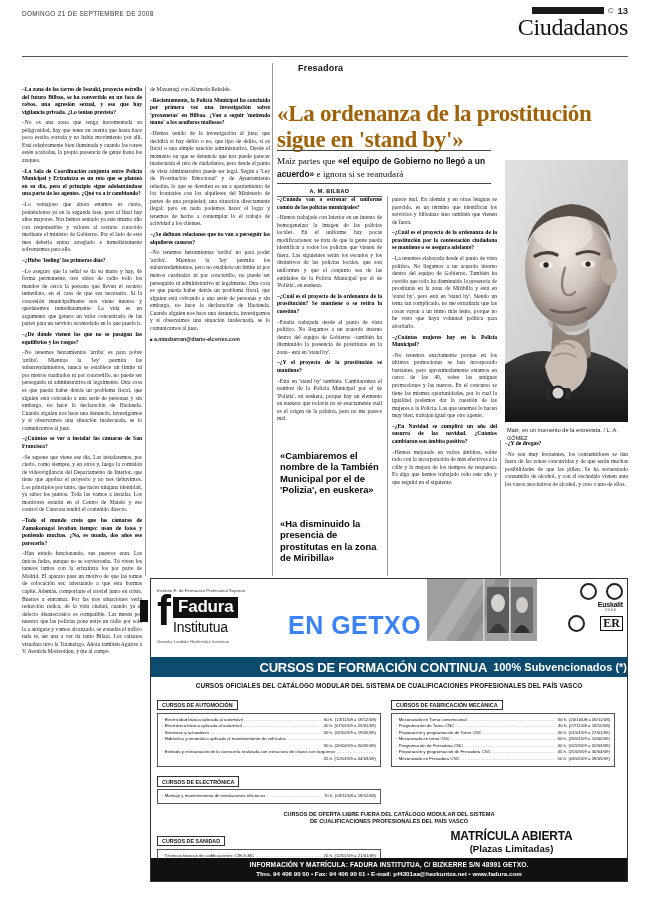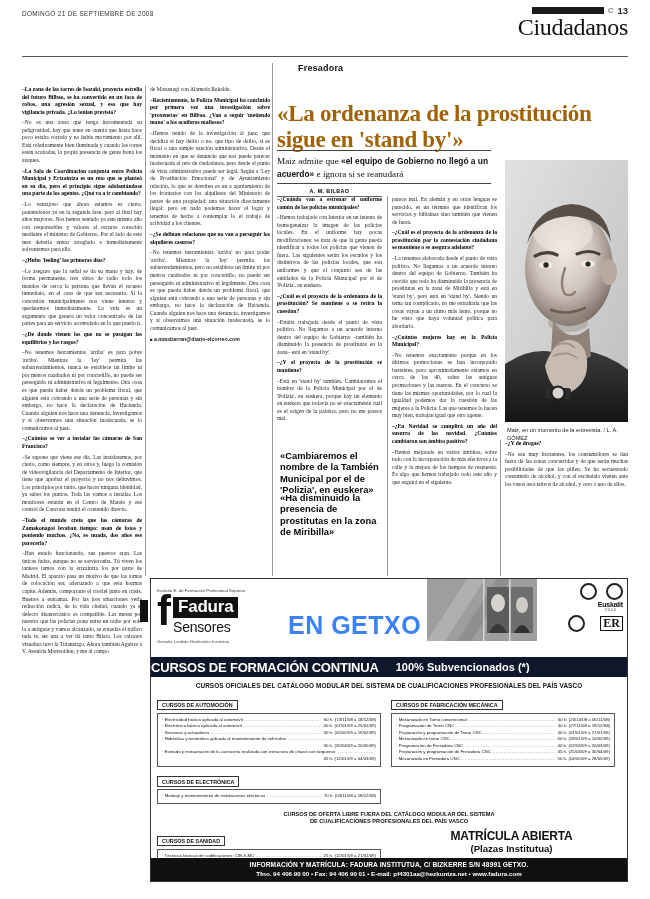--- a/index.html
+++ b/index.html
@@ -102,21 +102,21 @@
   }
   .byline-rule { position:absolute; left:277px; top:196px; width:105px; height:1px; background:#666; }
 
   
   .pq {
     position:absolute; left:280px; width:100px;
     font-family:"Liberation Sans", sans-serif;
     font-weight:bold; font-size:9.4px; line-height:1.22; color:#060606;
   }
   #pq1 { top:450px; }
-  #pq2 { top:492px; }
+  #pq2 { top:518px; }
 
   
   .vrule { position:absolute; width:1px; background:#9a9a9a; }
 
   
   .ad {
     position:absolute; left:150px; top:578px; width:478px; height:304px;
     border:1px solid #333; background:#fff; overflow:hidden;
   }
   .ad-top { position:relative; height:78px; border-bottom:0; }
@@ -159,30 +159,30 @@
   .badge-lab { font-family:"Liberation Sans", sans-serif; font-size:3.6px; color:#333; }
   .badge-eusk {
     font-family:"Liberation Sans", sans-serif; font-weight:bold;
     font-size:7px; color:#111; letter-spacing:-0.2px;
   }
   .badge-er {
     font-family:"Liberation Serif", serif; font-weight:bold; font-size:12px;
     border:1.4px solid #111; padding:0 2px; color:#111; line-height:1.05;
   }
   .ad-banner {
-    position:relative; background:#0f172a; color:#fff;
-    height:20px; display:flex; align-items:center; justify-content:flex-start;
+    position:relative; background:#0c4a6e; color:#fff;
+    height:20px; display:flex; align-items:center; justify-content:flex-end;
   }
   .ad-banner-t1 {
     font-family:"Liberation Sans", sans-serif; font-weight:bold;
     font-size:13px; letter-spacing:-0.2px;
   }
   .ad-banner-t2 {
     font-family:"Liberation Sans", sans-serif; font-weight:bold;
-    font-size:11px; margin-left:17px;
+    font-size:11px; margin-left:6px;
   }
   .ad-subhead {
     text-align:center; font-family:"Liberation Sans", sans-serif;
     font-weight:bold; font-size:6.4px; color:#111;
     padding:5px 4px 4px 4px; letter-spacing:0.1px;
   }
   .ad-cols { display:flex; padding:0 6px; gap:10px; }
   .ad-colL { width:224px; }
   .ad-colR { width:224px; }
   .cat-title {
@@ -249,21 +249,21 @@
     <div class="sec-title">Ciudadanos</div>
   </div>
 </div>
 <div class="rule-top"></div>
 
 <div class="kicker">Fresadora</div>
 <h1 class="headline">«La ordenanza de la prostitución sigue en 'stand by'»</h1>
 
 <div class="deck-rule-a"></div>
 <div class="deck">
-  <span>Maiz admite que </span><b>«el equipo de Gobierno no llegó a un acuerdo»</b><span> e ignora si se reanudará</span>
+  <span>Maiz partes que </span><b>«el equipo de Gobierno no llegó a un acuerdo»</b><span> e ignora si se reanudará</span>
 </div>
 <div class="deck-rule-b"></div>
 
 <div class="photo">
   <svg viewBox="0 0 123 262" preserveAspectRatio="xMidYMid slice">
     <defs>
       <linearGradient id="bgg" x1="0" y1="0" x2="1" y2="1">
         <stop offset="0%" stop-color="#e8e8e8"></stop>
           <stop offset="100%" stop-color="#b9b9b9"></stop>
       </linearGradient>
@@ -375,21 +375,21 @@
 
 <div class="ad">
 
   <div class="ad-top">
     <div class="ad-logo">
       <div class="ad-logo-sup">Instituto E. de Formación Profesional Superior</div>
       <div class="ad-logo-main">
         <div class="ad-logo-f">f</div>
         <div class="ad-logo-words">
           <div class="ad-fadura">Fadura</div>
-          <div class="ad-instituto">Sensores</div>
+          <div class="ad-instituto">Institutua</div>
         </div>
       </div>
       <div class="ad-logo-sub">Getxoko Lanbide Heziketako Institutua</div>
     </div>
 
     <div class="ad-getxo">EN GETXO</div>
 
     <div class="ad-photo">
       <svg viewBox="0 0 110 62" preserveAspectRatio="none">
         <rect width="110" height="62" fill="#9e9e9e"></rect>
@@ -521,21 +521,21 @@
             </div>
             <div class="crs">
               <span class="nm">· Técnicas de movilización de pacientes</span>
               <span class="dt">60 h. (02/03/09 a 28/04/09)</span>
             </div>
           </div></div>
       </div>
     <div style="width:224px;">
       <div class="ad-matricula">
         <div class="m1">MATRÍCULA ABIERTA</div>
-        <div class="m2">(Plazas Institutua)</div>
+        <div class="m2">(Plazas Limitadas)</div>
       </div>
       <div class="ad-govlogos">
         <div class="gov">TXEKO LANBIDETA</div>
         <div class="gov">GOBIERNO VASCO</div>
       </div>
     </div>
   </div>
 
   <div class="ad-footer">
     <div class="f1">INFORMACIÓN Y MATRÍCULA: FADURA INSTITUTUA, C/ BIZKERRE S/N 48991 GETXO.</div>

